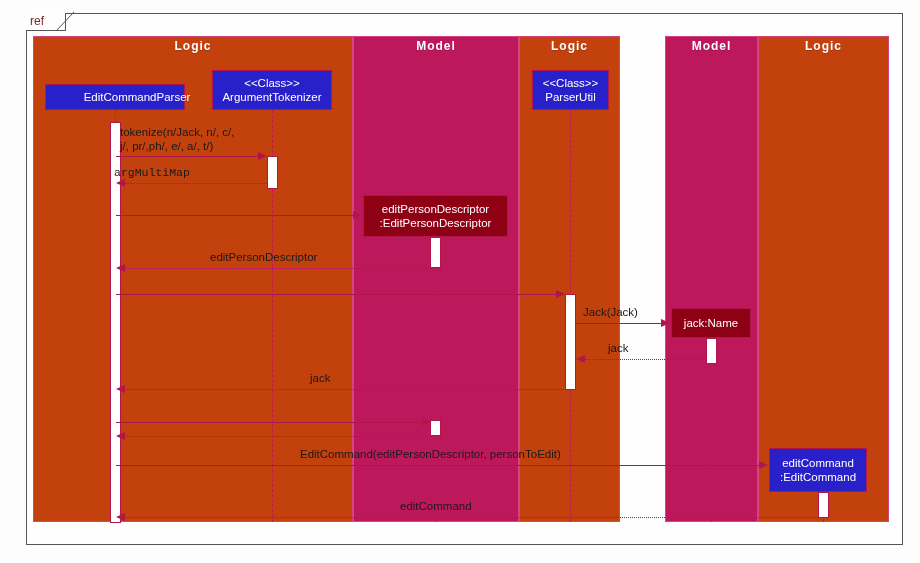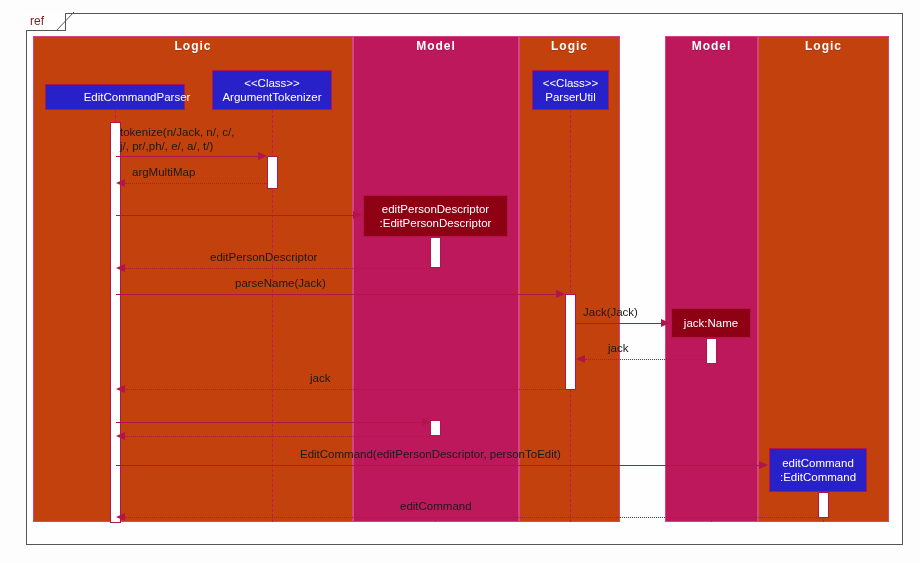--- a/index.html
+++ b/index.html
@@ -220,32 +220,31 @@
   <div class="activation" style="left:565px; top:294px; height:96px;"></div>
   <div class="activation" style="left:706px; top:338px; height:26px;"></div>
   <div class="activation" style="left:430px; top:420px; height:16px;"></div>
   <div class="activation" style="left:818px; top:492px; height:26px;"></div>
 
   <div class="msg-label" style="left:120px; top:126px; width:155px;">tokenize(n/Jack, n/, c/,</div>
   <div class="msg-label" style="left:120px; top:140px; width:155px;">j/, pr/,ph/, e/, a/, t/)</div>
   <div class="msg-line" style="left:116px; top:156px; width:146px;"></div>
   <div class="arrow-r" style="left:258px; top:152px;"></div>
 
-  <div class="msg-label" style="left:132px; top:166px; width:140px;">argMultiMap</div>
+  <div class="msg-label" style="left:114px; top:166px; width:140px;font-family:Liberation Mono, monospace;">argMultiMap</div>
   <div class="msg-line dashed" style="left:125px; top:183px; width:142px;"></div>
   <div class="arrow-l" style="left:116px; top:179px;"></div>
 
   <div class="msg-line" style="left:116px; top:215px; width:237px;"></div>
   <div class="arrow-r" style="left:353px; top:211px;"></div>
 
   <div class="msg-label" style="left:210px; top:251px; width:200px;">editPersonDescriptor</div>
   <div class="msg-line dashed" style="left:125px; top:268px; width:310px;"></div>
   <div class="arrow-l" style="left:116px; top:264px;"></div>
 
-  <div class="msg-label" style="left:235px; top:277px; width:200px;">parseName(Jack)</div>
   <div class="msg-line" style="left:116px; top:294px; width:440px;"></div>
   <div class="arrow-r" style="left:556px; top:290px;"></div>
 
   <div class="msg-label" style="left:583px; top:306px; width:90px;">Jack(Jack)</div>
   <div class="msg-line" style="left:576px; top:323px; width:85px;"></div>
   <div class="arrow-r" style="left:661px; top:319px;"></div>
 
   <div class="msg-label" style="left:608px; top:342px; width:50px;">jack</div>
   <div class="msg-line dashed" style="left:585px; top:359px; width:122px;"></div>
   <div class="arrow-l" style="left:576px; top:355px;"></div>

